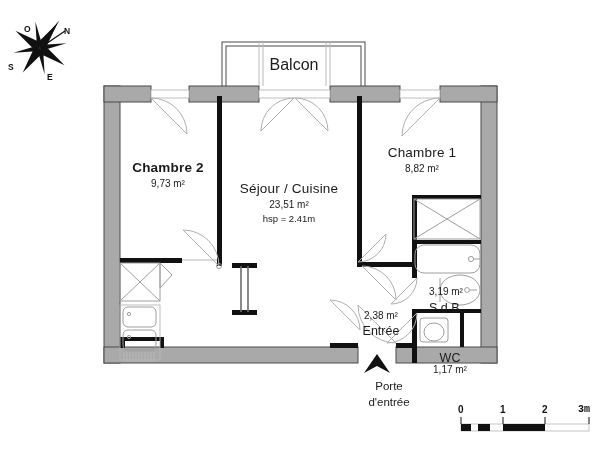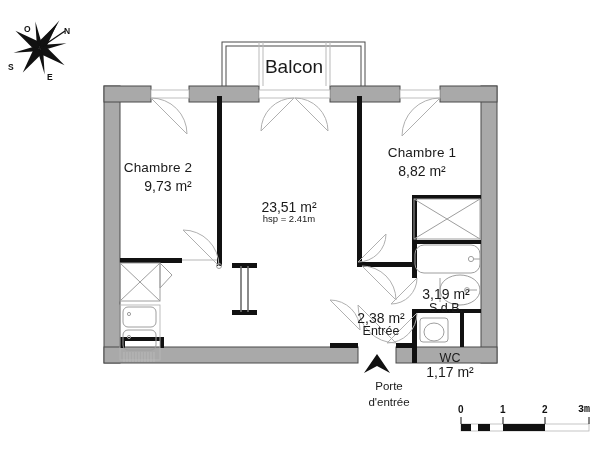--- a/index.html
+++ b/index.html
@@ -8,28 +8,28 @@
     width:600px;height:450px;
     background:#ffffff;
     font-family:"Liberation Sans", sans-serif;
     overflow:hidden;
     position:relative;
   }
   #plan-root{position:absolute;left:0;top:0;width:600px;height:450px;}
   svg.layer{position:absolute;left:0;top:0;width:600px;height:450px;}
   .txt{position:absolute;white-space:nowrap;color:#1a1a1a;}
   .room-name{font-size:13.5px;letter-spacing:.2px;}
-  .room-area{font-size:14px;}
+  .room-area{font-size:10px;}
   .room-hsp{font-size:9.5px;}
   .small-name{font-size:12.5px;margin-top:31px;}
   .ctr{transform:translateX(-50%);text-align:center;}
   .compass-letter{font-size:8.5px;font-weight:bold;color:#111;}
   .scale-num{font-size:10px;font-weight:bold;color:#111;}
   .door-label{font-size:11.5px;text-align:left;line-height:1.15;}
-  .balcon-label{font-size:19px;}
+  .balcon-label{font-size:16px;}
 </style>
 </head>
 <body>
 
 <div id="plan-root">
 
   <svg class="layer" viewBox="0 0 600 450">
     <g transform="translate(40,48) rotate(35)">
 
       <polygon points="0,-30 4.5,-5 0,0 -4.5,-5" fill="#111"></polygon>
@@ -238,23 +238,24 @@
       <rect x="503" y="424" width="42" height="7" fill="#111"></rect>
       <line x1="461" y1="424" x2="461" y2="417" stroke="#111" stroke-width="1"></line>
       <line x1="503" y1="424" x2="503" y2="417" stroke="#111" stroke-width="1"></line>
       <line x1="545" y1="424" x2="545" y2="417" stroke="#111" stroke-width="1"></line>
       <line x1="589" y1="424" x2="589" y2="417" stroke="#111" stroke-width="1"></line>
     </g>
   </svg>
 
   <div class="txt balcon-label ctr" style="left:294px;top:56px;">Balcon</div>
 
-  <div class="txt room-name ctr" style="left:158px;top:160px;">Chambre 2</div>
+  <div class="txt room-name ctr" style="left:168px;top:160px;font-weight:bold;">Chambre 2</div>
   <div class="txt room-area ctr" style="left:168px;top:178px;">9,73 m²</div>
 
+  <div class="txt room-name ctr" style="left:289px;top:181px;">Séjour / Cuisine</div>
   <div class="txt room-area ctr" style="left:289px;top:199px;">23,51 m²</div>
   <div class="txt room-hsp  ctr" style="left:289px;top:213px;">hsp = 2.41m</div>
 
   <div class="txt room-name ctr" style="left:422px;top:145px;">Chambre 1</div>
   <div class="txt room-area ctr" style="left:422px;top:163px;">8,82 m²</div>
 
   <div class="txt small-name ctr" style="left:446px;top:270px;">S.d.B.</div>
   <div class="txt room-area ctr" style="left:446px;top:286px;">3,19 m²</div>
 
   <div class="txt small-name ctr" style="left:381px;top:293px;">Entrée</div>

